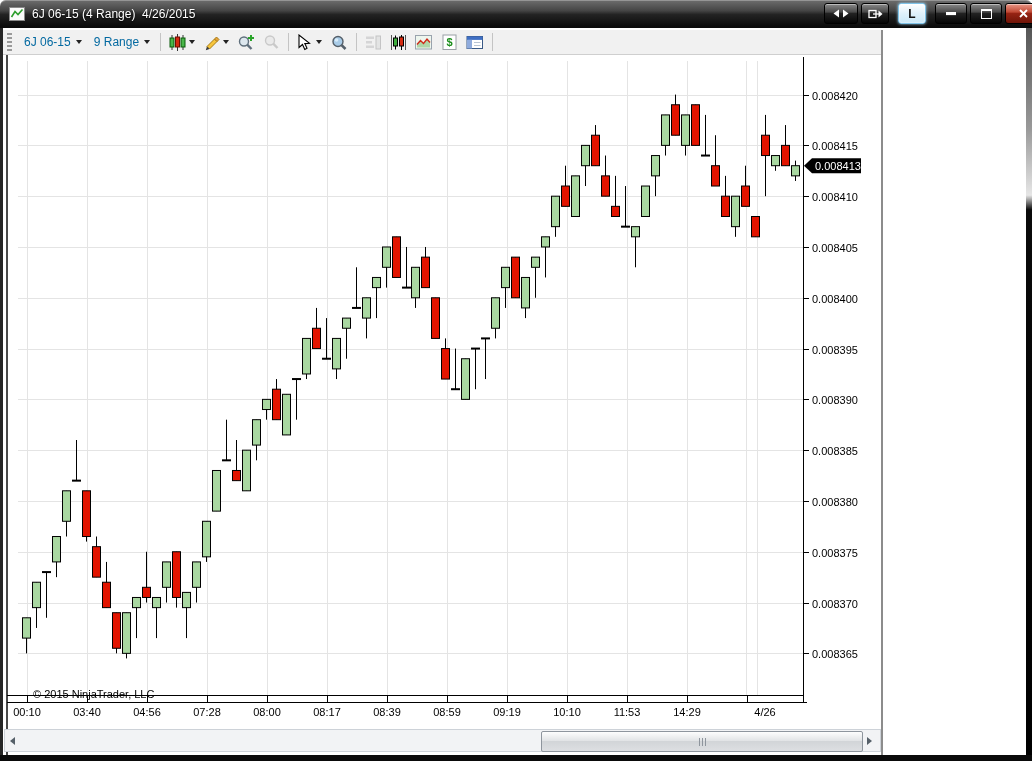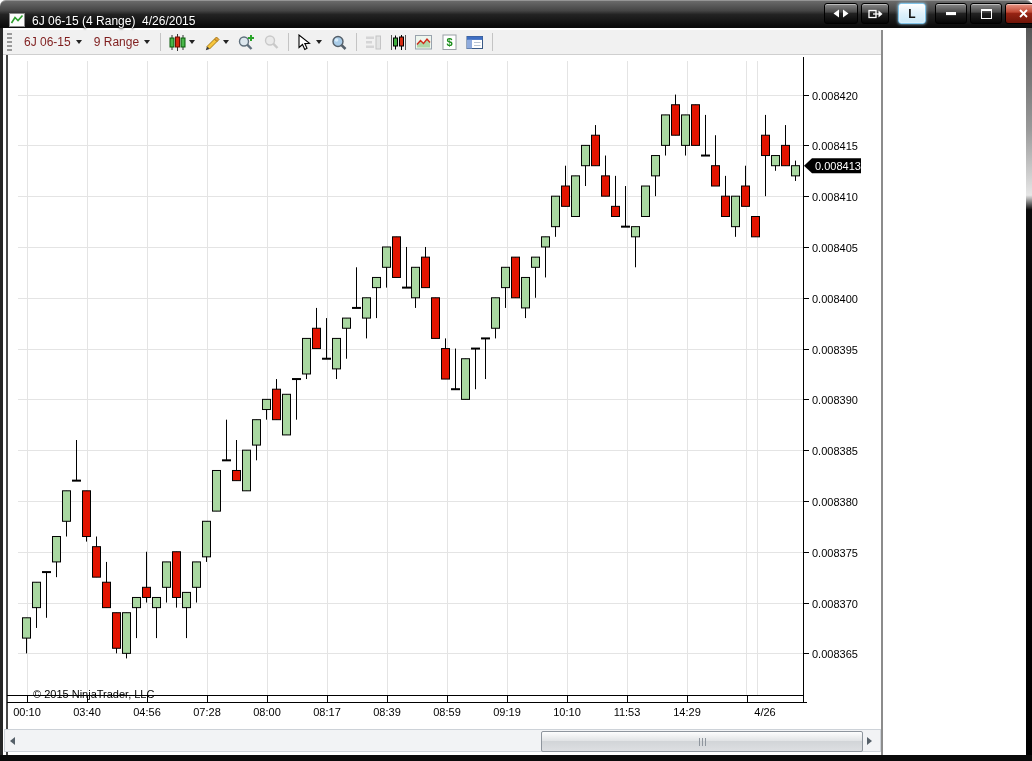--- a/index.html
+++ b/index.html
@@ -2,21 +2,21 @@
 <html><head>
 <meta charset="utf-8">
 <style>
   html,body{margin:0;padding:0;background:#dcdcdc;font-family:"Liberation Sans",sans-serif;}
   #win{position:relative;width:1032px;height:761px;overflow:hidden;background:#fff;}
 
   
   .titlebar{position:absolute;left:0;top:0;width:1032px;height:28px;
     background:linear-gradient(#6e6e6e,#454545 38%,#232323 52%,#0b0b0b 95%);
     border-radius:6px 6px 0 0;box-shadow:inset 0 1px 0 rgba(255,255,255,.28);
-    display:flex;align-items:flex-end;color:#fff;font-size:12px;z-index:30;}
+    display:flex;align-items:center;color:#fff;font-size:12px;z-index:30;}
   .titlebar .app-icon{margin:0 7px 0 9px;display:flex;}
   .title-text{white-space:pre;text-shadow:0 1px 2px #000;}
   .winbtns{position:absolute;left:824px;top:3px;display:flex;gap:3px;align-items:center;}
   .winbtn{height:19px;border:1px solid #000;border-radius:3px;
     background:linear-gradient(#8a8a8a,#4a4a4a 42%,#222 50%,#050505);
     box-shadow:inset 0 1px 0 rgba(255,255,255,.45);color:#fff;
     display:flex;align-items:center;justify-content:center;cursor:default;}
   .winbtn.nav{width:32px;} .winbtn.exp{width:26px;margin-right:6px;}
   .winbtn.link{width:26px;background:linear-gradient(#ffffff,#dff1fb 50%,#c9e8f8);
     border:1px solid #7fc3e8;box-shadow:0 0 3px #9fd8f5,inset 0 0 2px #fff;color:#111;
@@ -30,21 +30,21 @@
   .left-border{position:absolute;left:0;top:28px;width:3px;height:727px;background:#262626;z-index:20;}
   .bottom-border{position:absolute;left:0;top:755px;width:1032px;height:6px;background:#0a0a0a;z-index:25;}
   .right-strip{position:absolute;left:1026px;top:28px;width:6px;height:727px;z-index:20;
     background:linear-gradient(#565656 0%,#9a9a9a 14%,#e6e6e6 23%,#0a0a0a 25%,#000 100%);}
   .inner-left-line{position:absolute;left:6px;top:54px;width:2px;height:701px;background:#4a4a4a;z-index:6;}
   .divider{position:absolute;left:881px;top:30px;width:2px;height:725px;background:#8c8c8c;z-index:6;}
   .right-panel{position:absolute;left:883px;top:30px;width:143px;height:725px;background:#fff;z-index:5;}
 
   
   .toolbar{position:absolute;left:3px;top:30px;width:878px;height:24px;background:#f1f1f1;
-    border-bottom:1px solid #cfcfcf;display:flex;align-items:center;font-size:12px;color:#7f1d1d;z-index:10;}
+    border-bottom:1px solid #cfcfcf;display:flex;align-items:center;font-size:12px;color:#0369a1;z-index:10;}
   .grip{width:5px;height:18px;margin:0 6px 0 4px;
     background:repeating-linear-gradient(#9a9a9a 0 2px,#f1f1f1 2px 4px);}
   .tb-btn{display:flex;align-items:center;gap:5px;padding:2px 6px;border-radius:2px;cursor:default;}
   .caret{width:0;height:0;border-left:3.5px solid transparent;border-right:3.5px solid transparent;
     border-top:4px solid #222;}
   .tb-sep{width:1px;height:18px;background:#c4c4c4;margin:0 4px;}
   .tb-icon{display:flex;align-items:center;gap:3px;padding:2px 4px;}
   .disabled{opacity:.45;filter:grayscale(85%);}
 
   

